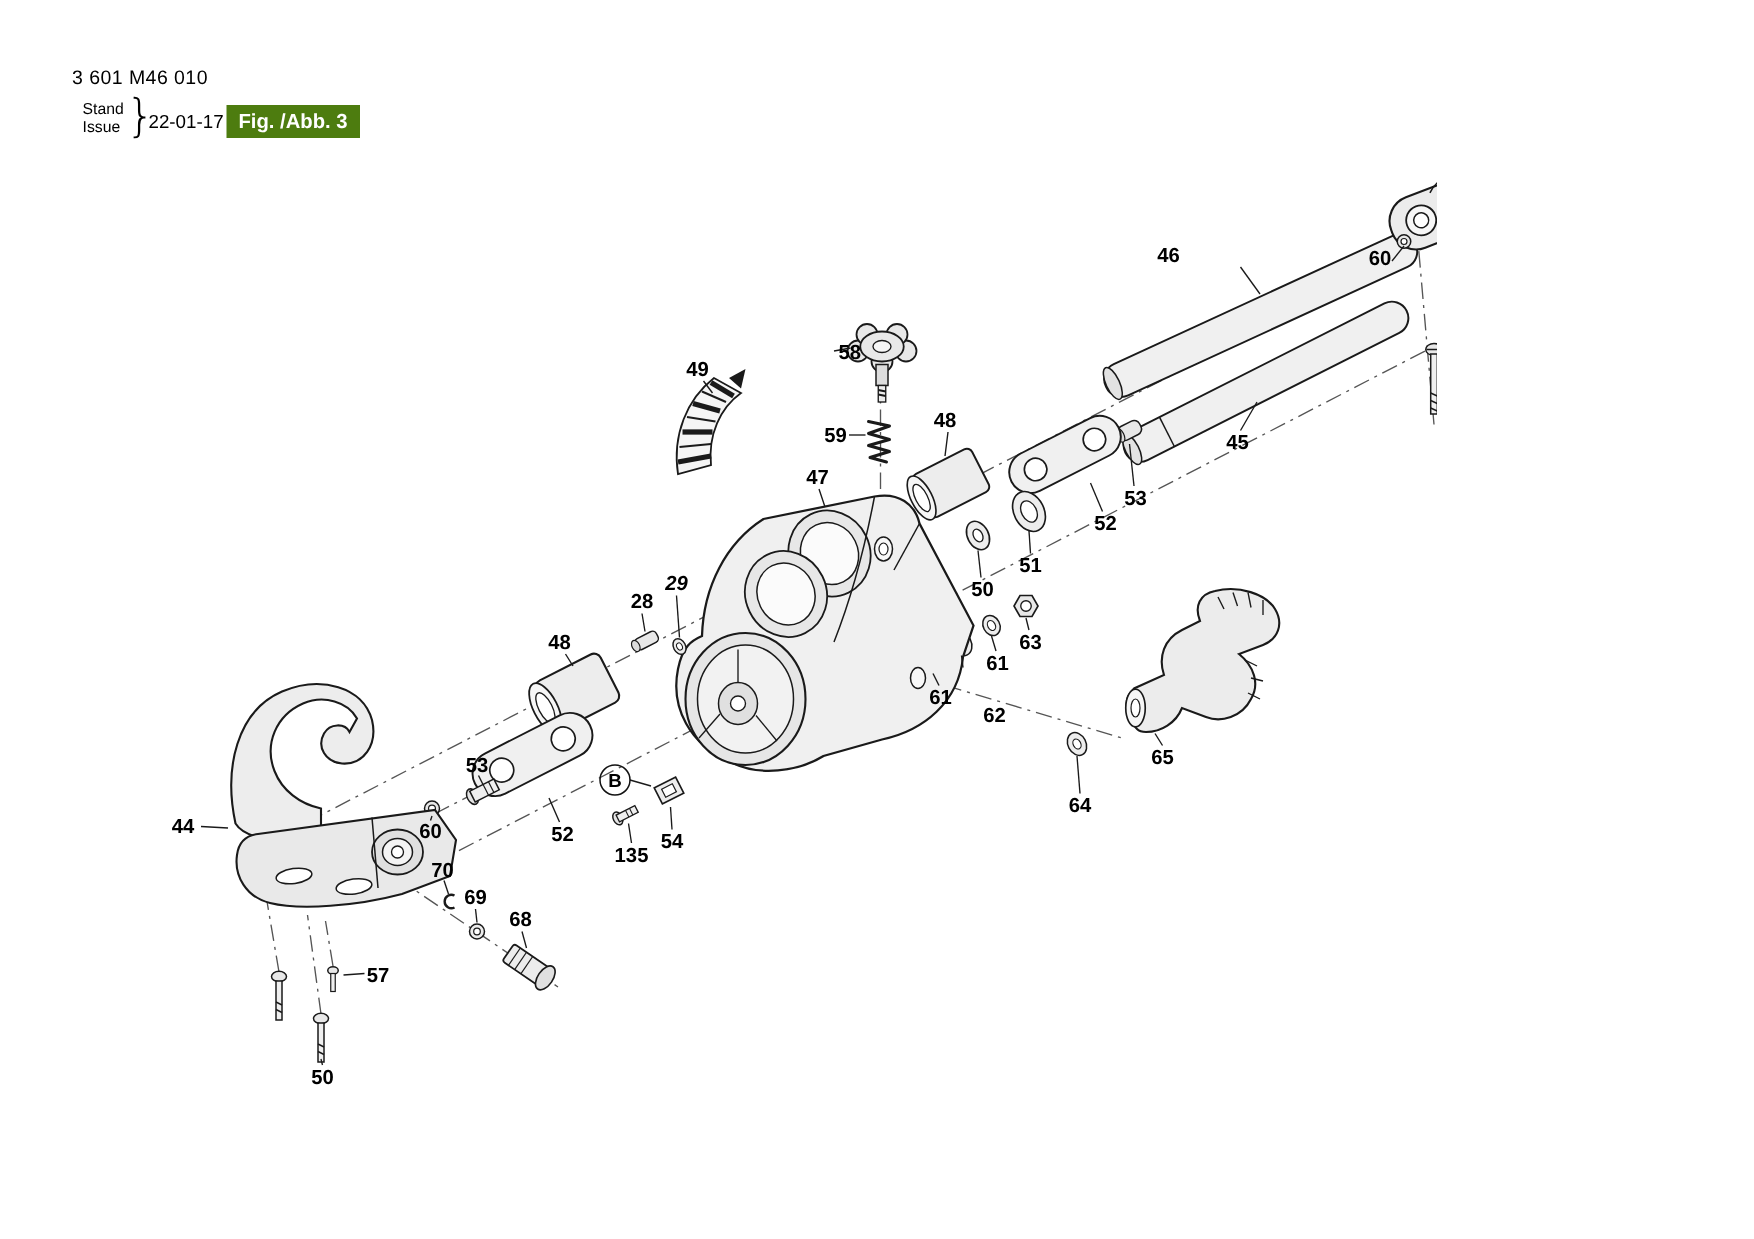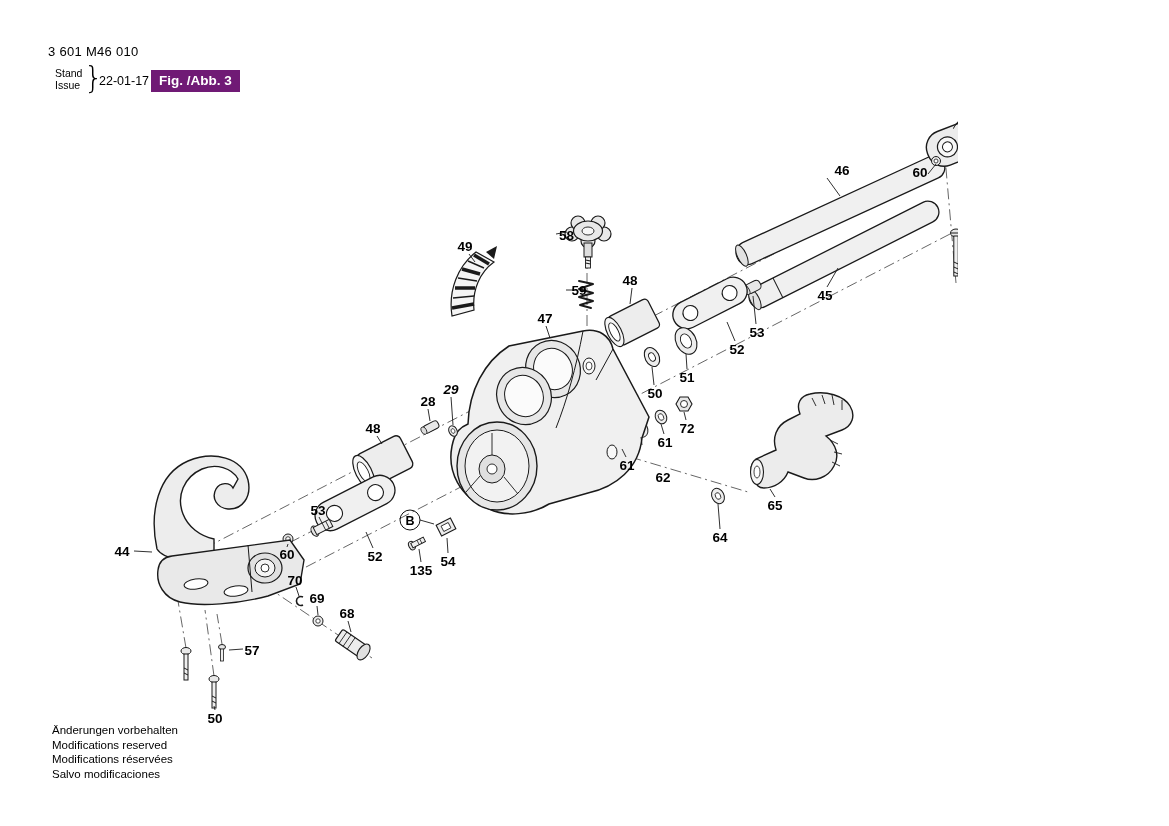--- a/index.html
+++ b/index.html
@@ -3,21 +3,21 @@
 <meta charset="utf-8">
 <style>
   html,body{margin:0;padding:0;background:#fff;}
   .page{position:relative;width:958px;height:826px;background:#ffffff;
         font-family:"Liberation Sans",sans-serif;color:#000;overflow:hidden;}
   .abs{position:absolute;}
   .part-number{left:48px;top:44px;font-size:13px;letter-spacing:.3px;}
   .stand-issue{left:55px;top:67px;font-size:10.5px;line-height:12px;}
   .brace{left:84px;top:60px;font-size:30px;font-weight:300;font-family:"DejaVu Sans",sans-serif;}
   .issue-date{left:99px;top:74px;font-size:12.5px;}
-  .fig-box{left:151px;top:70px;background:#701a75;color:#fff;font-size:13.5px;
+  .fig-box{left:151px;top:70px;background:#4d7c0f;color:#fff;font-size:13.5px;
            font-weight:bold;padding:3px 8px 4px 8px;}
   .footer{left:52px;top:723px;font-size:11.5px;line-height:14.5px;}
   .callout-layer{left:0;top:0;width:100%;height:100%;pointer-events:none;}
   .callout{position:absolute;transform:translate(-50%,-50%);font-size:13.5px;
            font-weight:bold;white-space:nowrap;}
   .callout.circled{border:1.4px solid #111;border-radius:50%;width:19px;height:19px;
            display:flex;align-items:center;justify-content:center;font-size:12.5px;}
   svg{position:absolute;left:0;top:0;}
 </style>
 </head>
@@ -350,55 +350,49 @@
     <div>Issue</div>
   </div>
   <div class="abs brace">}</div>
   <div class="abs issue-date">22-01-17</div>
   <div class="abs fig-box">Fig. /Abb. 3</div>
 
   <div class="abs callout-layer">
       <span class="callout" style="left: 975px; top: 101px;">55</span>
       <span class="callout" style="left: 920px; top: 172px;">60</span>
       <span class="callout" style="left: 1015px; top: 195px;">57</span>
-      <span class="callout" style="left: 842px; top: 170px; text-align: right;">46</span>
+      <span class="callout" style="left: 779px; top: 170px; text-align: right;">46</span>
       <span class="callout" style="left: 1016px; top: 285px;">56</span>
       <span class="callout" style="left: 825px; top: 295px;">45</span>
       <span class="callout" style="left: 545px; top: 235px; padding-left: 43px;">58</span>
       <span class="callout" style="left: 465px; top: 246px;">49</span>
-      <span class="callout" style="left: 579px; top: 290px; text-align: right;">59</span>
+      <span class="callout" style="left: 557px; top: 290px; text-align: right;">59</span>
       <span class="callout" style="left: 630px; top: 280px;">48</span>
       <span class="callout" style="left: 757px; top: 332px;">53</span>
       <span class="callout" style="left: 737px; top: 349px;">52</span>
       <span class="callout" style="left: 687px; top: 377px;">51</span>
       <span class="callout" style="left: 545px; top: 318px;">47</span>
       <span class="callout" style="left: 655px; top: 393px;">50</span>
       <span class="callout" style="left: 428px; top: 401px;">28</span>
       <span class="callout" style="left: 451px; top: 389px; font-style: italic;">29</span>
-      <span class="callout" style="left: 687px; top: 428px;">72</span>
+      <span class="callout" style="left: 687px; top: 428px;">63</span>
       <span class="callout" style="left: 665px; top: 442px;">61</span>
       <span class="callout" style="left: 663px; top: 453px; margin-top: 24px;">62</span>
       <span class="callout" style="left: 627px; top: 465px;">61</span>
       <span class="callout" style="left: 373px; top: 428px;">48</span>
       <span class="callout" style="left: 318px; top: 510px;">53</span>
       <span class="callout circled" style="left: 410px; top: 520px;">B</span>
       <span class="callout" style="left: 448px; top: 561px;">54</span>
       <span class="callout" style="left: 421px; top: 570px;">135</span>
       <span class="callout" style="left: 375px; top: 556px;">52</span>
       <span class="callout" style="left: 287px; top: 554px;">60</span>
       <span class="callout" style="left: 122px; top: 551px;">44</span>
       <span class="callout" style="left: 295px; top: 580px; text-align: right;">70</span>
       <span class="callout" style="left: 317px; top: 598px;">69</span>
       <span class="callout" style="left: 347px; top: 613px;">68</span>
       <span class="callout" style="left: 252px; top: 650px;">57</span>
       <span class="callout" style="left: 215px; top: 718px;">50</span>
       <span class="callout" style="left: 775px; top: 505px;">65</span>
       <span class="callout" style="left: 720px; top: 537px;">64</span>
     </div>
 
-  <div class="abs footer">
-    <div>Änderungen vorbehalten</div>
-    <div>Modifications reserved</div>
-    <div>Modifications réservées</div>
-    <div>Salvo modificaciones</div>
-  </div>
 
 </div>
 
 </body></html>

